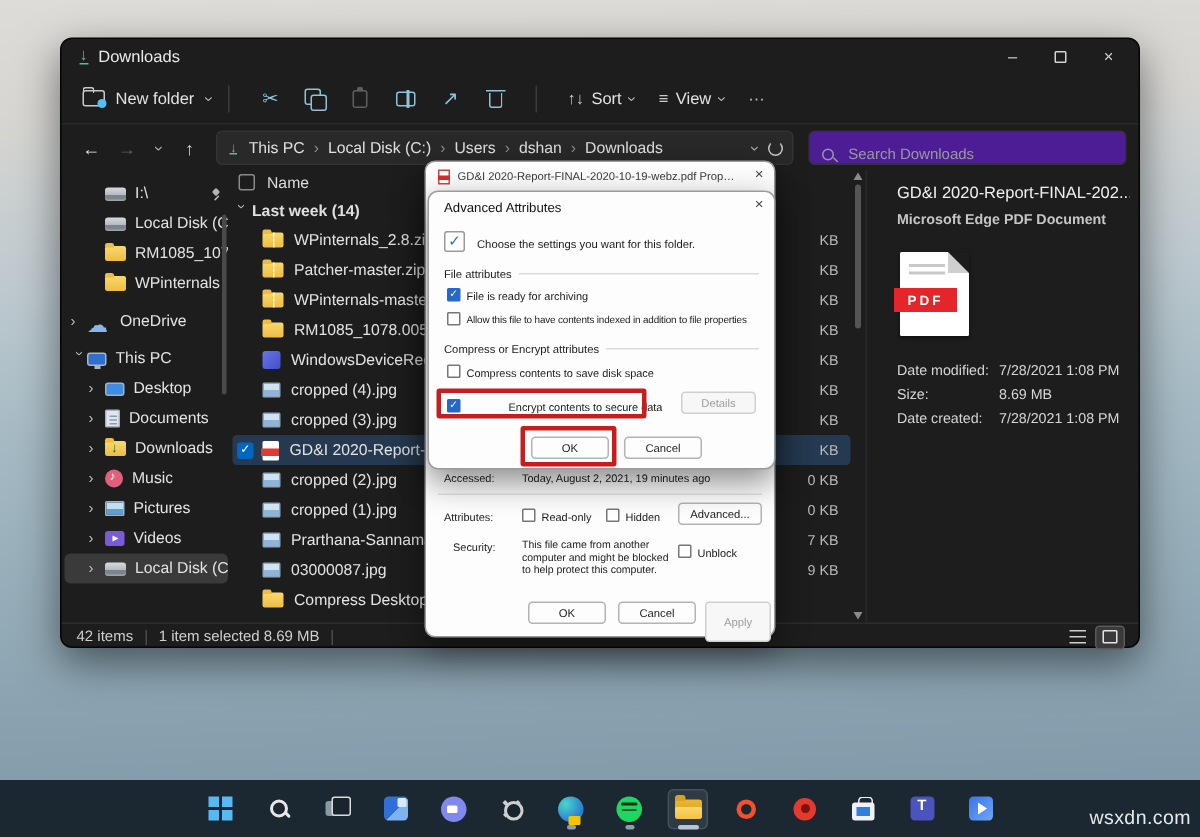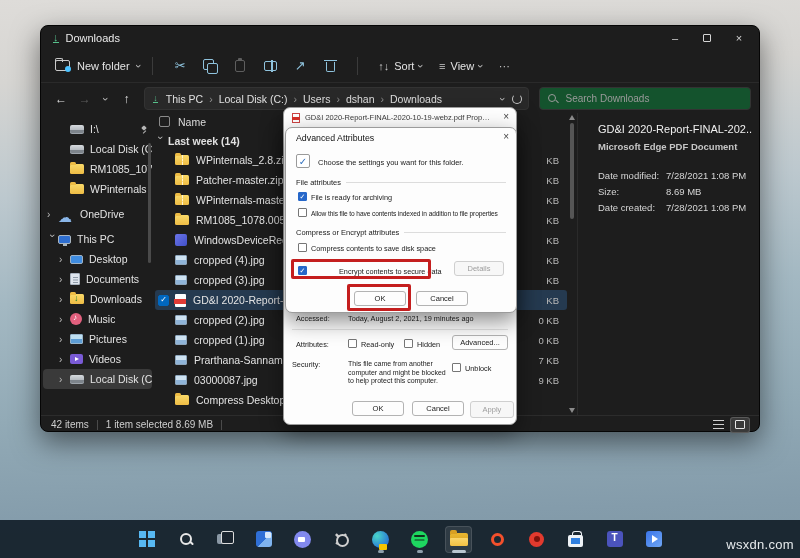--- a/index.html
+++ b/index.html
@@ -81,21 +81,21 @@
   .nav-btn { width:24px; height:24px; border:none; background:transparent; color:#e0e0e0; font-size:12px; cursor:pointer; }
   .nav-btn.dis { color:#5f5f5f; }
   .nav-btn.small { font-size:10px; width:18px; }
   .crumbbar { position:relative; margin-left:6px; width:388px; height:23px; background:#292929; border:1px solid #333; border-radius:4px; display:flex; align-items:center; padding:0 8px; font-size:10.5px; }
   .crumbdl { color:#57c08b; font-size:9px; line-height:8px; border-bottom:1px solid #57c08b; margin-right:8px; }
   .crumb { color:#e0e0e0; cursor:pointer; white-space:nowrap; }
   .crumb::after { content:"›"; color:#909090; margin:0 6px; }
   .crumb:last-child::after { content:""; }
   .crumb-right { position:absolute; right:6px; display:flex; align-items:center; gap:8px; }
   .refresh-ic { position:relative; width:10px; height:10px; border:1.4px solid #c9c9c9; border-radius:50%; border-top-color:transparent; display:block; cursor:pointer; }
-  .searchbox { margin-left:10px; width:213px; height:23px; background:#14532d; border:1px solid #333; border-radius:4px; display:flex; align-items:center; padding:0 8px; gap:7px; }
+  .searchbox { margin-left:10px; width:213px; height:23px; background:#4c1d95; border:1px solid #333; border-radius:4px; display:flex; align-items:flex-end; padding:0 8px; gap:7px; }
   .mini-mag { position:relative; width:10px; height:10px; display:block; }
   .mini-mag::before { content:""; position:absolute; left:0; top:0; width:6px; height:6px; border:1.3px solid #9a9a9a; border-radius:50%; }
   .mini-mag::after { content:""; position:absolute; left:7px; top:7px; width:4px; height:1.3px; background:#9a9a9a; transform:rotate(45deg); }
   .search-ph { color:#9a9a9a; font-size:10px; }
 
   
   .main { position:absolute; left:0; top:87px; width:100%; height:302px; }
   .sidebar { position:absolute; left:0; top:0; width:113px; height:100%; padding-top:6px; overflow:hidden; }
   .srow { display:flex; align-items:center; height:20px; padding-left:4px; border-radius:4px; margin:0 2px; cursor:pointer; }
   .srow.ind-1 { padding-left:16px; }
@@ -500,20 +500,23 @@
 
       <div class="vscroll">
         <span class="arr-up"></span>
         <span class="thumb"></span>
         <span class="arr-dn"></span>
       </div>
 
       <div class="preview">
         <div class="pv-title">GD&amp;I 2020-Report-FINAL-202...</div>
         <div class="pv-sub">Microsoft Edge PDF Document</div>
+        <div class="pdf-big">
+          <span class="pdf-band">PDF</span>
+        </div>
         <div class="pv-fields">
 
             <div class="pv-frow">
               <span class="lab">Date modified:</span>
               <span>7/28/2021 1:08 PM</span>
             </div>
 
             <div class="pv-frow">
               <span class="lab">Size:</span>
               <span>8.69 MB</span>
@@ -554,28 +557,28 @@
     <span class="pvalue" style="left:64px; top:206px;">Today, August 2, 2021, 19 minutes ago</span>
     <div class="hr" style="top:221px;"></div>
 
     <span class="plabel" style="left:12px; top:232px;">Attributes:</span>
     <span class="dbox" style="left:64px; top:231px;"></span>
     <span class="dlbl" style="left:77px; top:232px;">Read-only</span>
     <span class="dbox" style="left:120px; top:231px;"></span>
     <span class="dlbl" style="left:133px; top:232px;">Hidden</span>
     <button class="dbtn" style="left:168px; top:227px; width:56px; height:15px;">Advanced...</button>
 
-    <span class="plabel" style="left:8px; top:252px;">Security:</span>
+    <span class="plabel" style="left:18px; top:252px;">Security:</span>
     <span class="sec-text" style="left:64px; top:252px;">This file came from another computer and might be blocked to help protect this computer.</span>
     <span class="dbox" style="left:168px; top:255px;"></span>
     <span class="dlbl" style="left:181px; top:256px;">Unblock</span>
 
     <button class="dbtn" style="left:68px; top:293px; width:52px; height:15px;">OK</button>
     <button class="dbtn" style="left:128px; top:293px; width:52px; height:15px;">Cancel</button>
-    <button class="dbtn dis" style="left:186px; top:293px; width:44px; height:17px;">Apply</button>
+    <button class="dbtn dis" style="left:186px; top:293px; width:44px; height:27px;">Apply</button>
   </div>
 
   <div class="dlg adv">
     <span class="adv-title">Advanced Attributes</span>
     <button class="dlg-x">×</button>
 
     <span class="info-check">
         <span>✓</span>
       </span>
     <span class="info-text">Choose the settings you want for this folder.</span>

